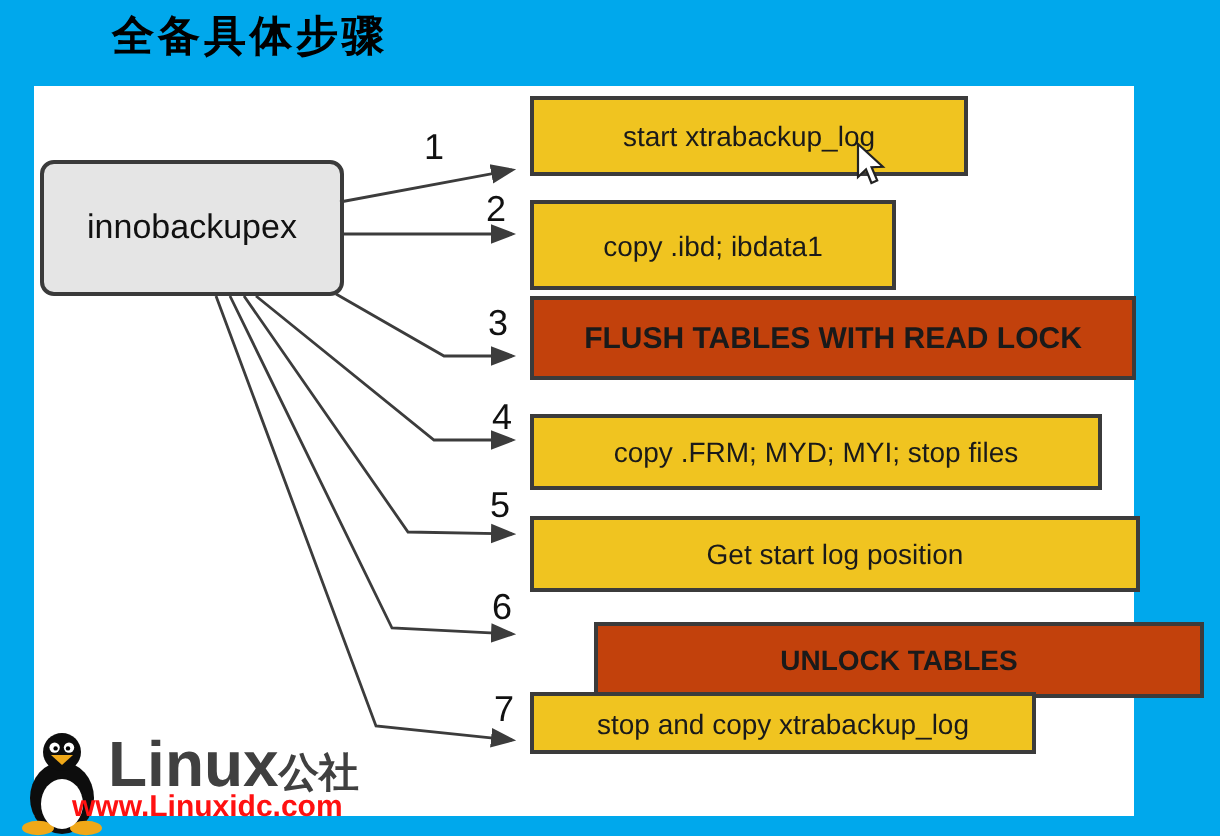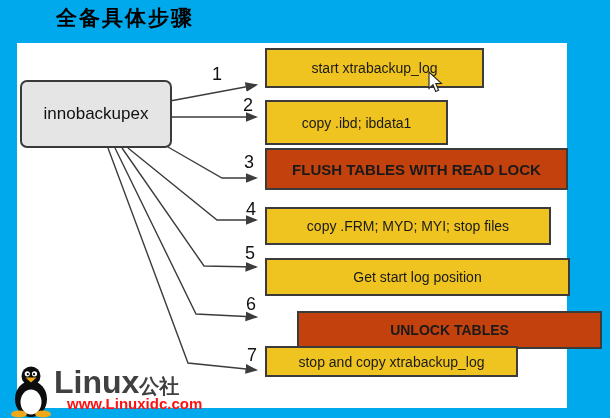--- a/index.html
+++ b/index.html
@@ -55,21 +55,21 @@
   .arrows{left:0;top:0;}
   .cursor{left:427px;top:71px;}
   .tux{left:6px;top:364px;}
   .wm-brand{
     position:absolute;left:54px;top:366px;
     font-size:32px;font-weight:bold;color:#404040;line-height:1;
   }
   .wm-suffix{font-size:20px;font-weight:bold;}
   .wm-url{
     position:absolute;left:36px;top:396px;
-    font-size:15px;font-weight:bold;color:#FF1111;line-height:1;margin-left:31px;
+    font-size:15px;font-weight:bold;color:#FF1111;line-height:1;
   }
 </style>
 </head>
 <body>
 
 <div class="title">全备具体步骤</div>
 
 <div class="panel"></div>
 
 <div class="srcbox">innobackupex</div>

